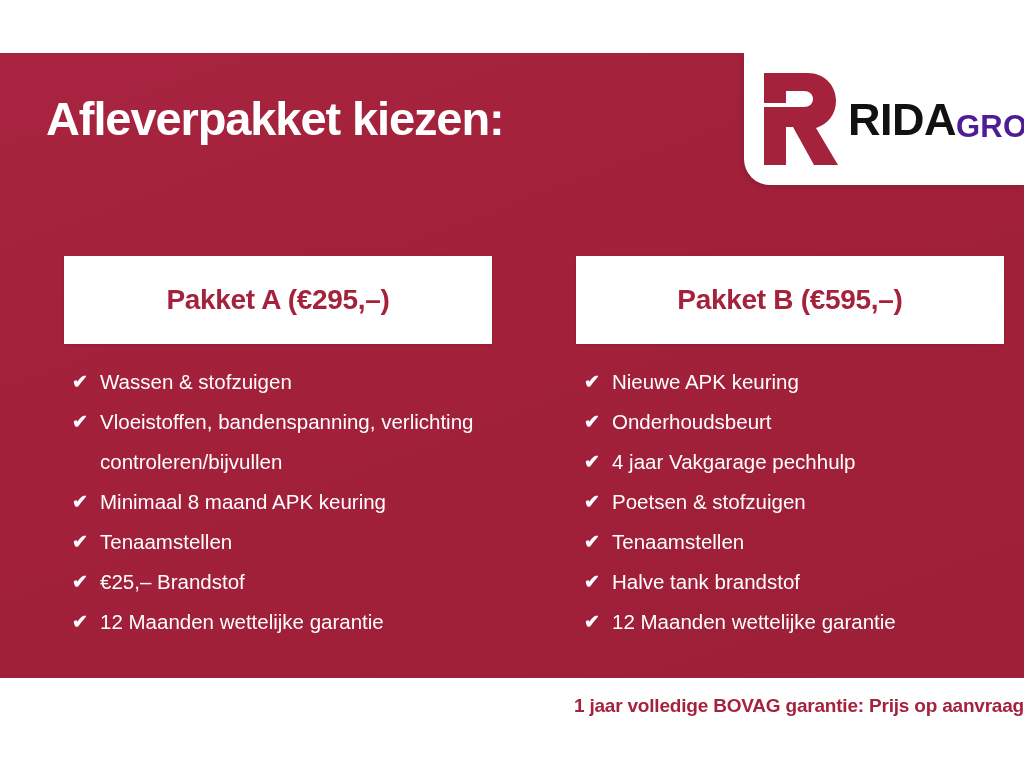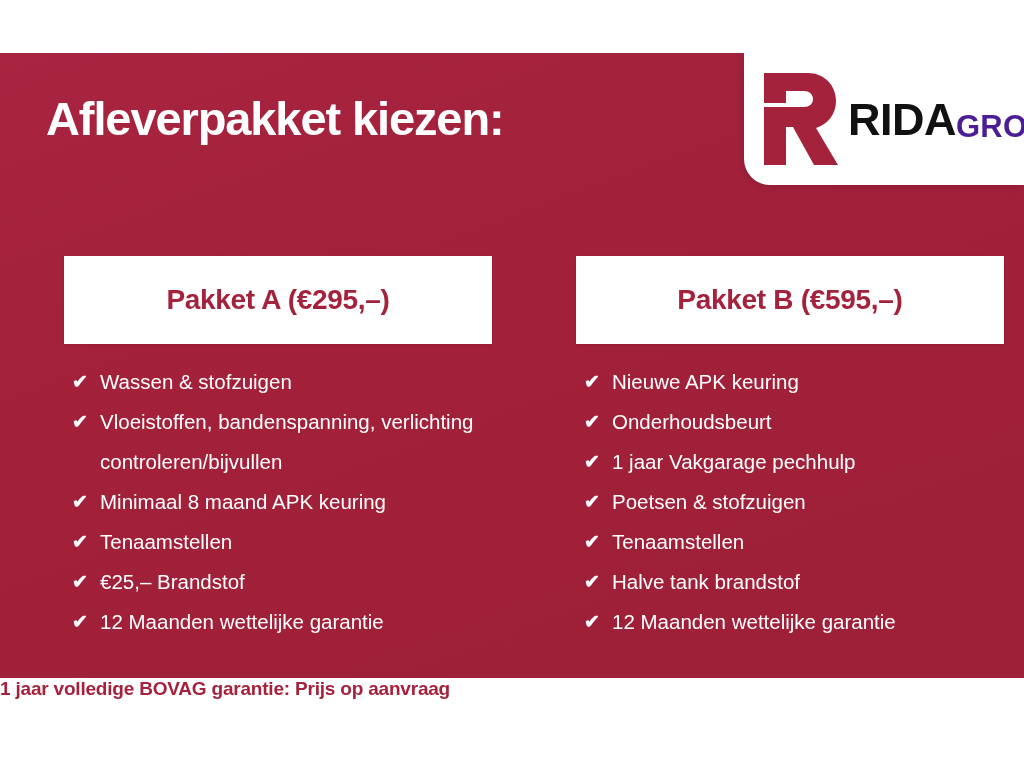--- a/index.html
+++ b/index.html
@@ -146,21 +146,22 @@
   
   .footer {
     position: absolute;
     left: 0;
     top: 678px;
     width: 1024px;
     height: 90px;
     background: #ffffff;
     display: flex;
     align-items: flex-start;
-    justify-content: flex-start;
+    justify-content: flex-end;
+    padding-top: 17px;
     box-sizing: border-box;
   }
   .footer-text {
     font-size: 19px;
     font-weight: 800;
     color: #a5223c;
     letter-spacing: -0.2px;
     white-space: nowrap;
   }
 </style>
@@ -227,21 +228,21 @@
           <li class="feature-item">
             <span class="check">✔</span>
             <span class="feature-text">Nieuwe APK keuring</span>
           </li>
           <li class="feature-item">
             <span class="check">✔</span>
             <span class="feature-text">Onderhoudsbeurt</span>
           </li>
           <li class="feature-item">
             <span class="check">✔</span>
-            <span class="feature-text">1 jaar Vakgarage pechhulp</span>
+            <span class="feature-text">4 jaar Vakgarage pechhulp</span>
           </li>
           <li class="feature-item">
             <span class="check">✔</span>
             <span class="feature-text">Poetsen &amp; stofzuigen</span>
           </li>
           <li class="feature-item">
             <span class="check">✔</span>
             <span class="feature-text">Tenaamstellen</span>
           </li>
           <li class="feature-item">

